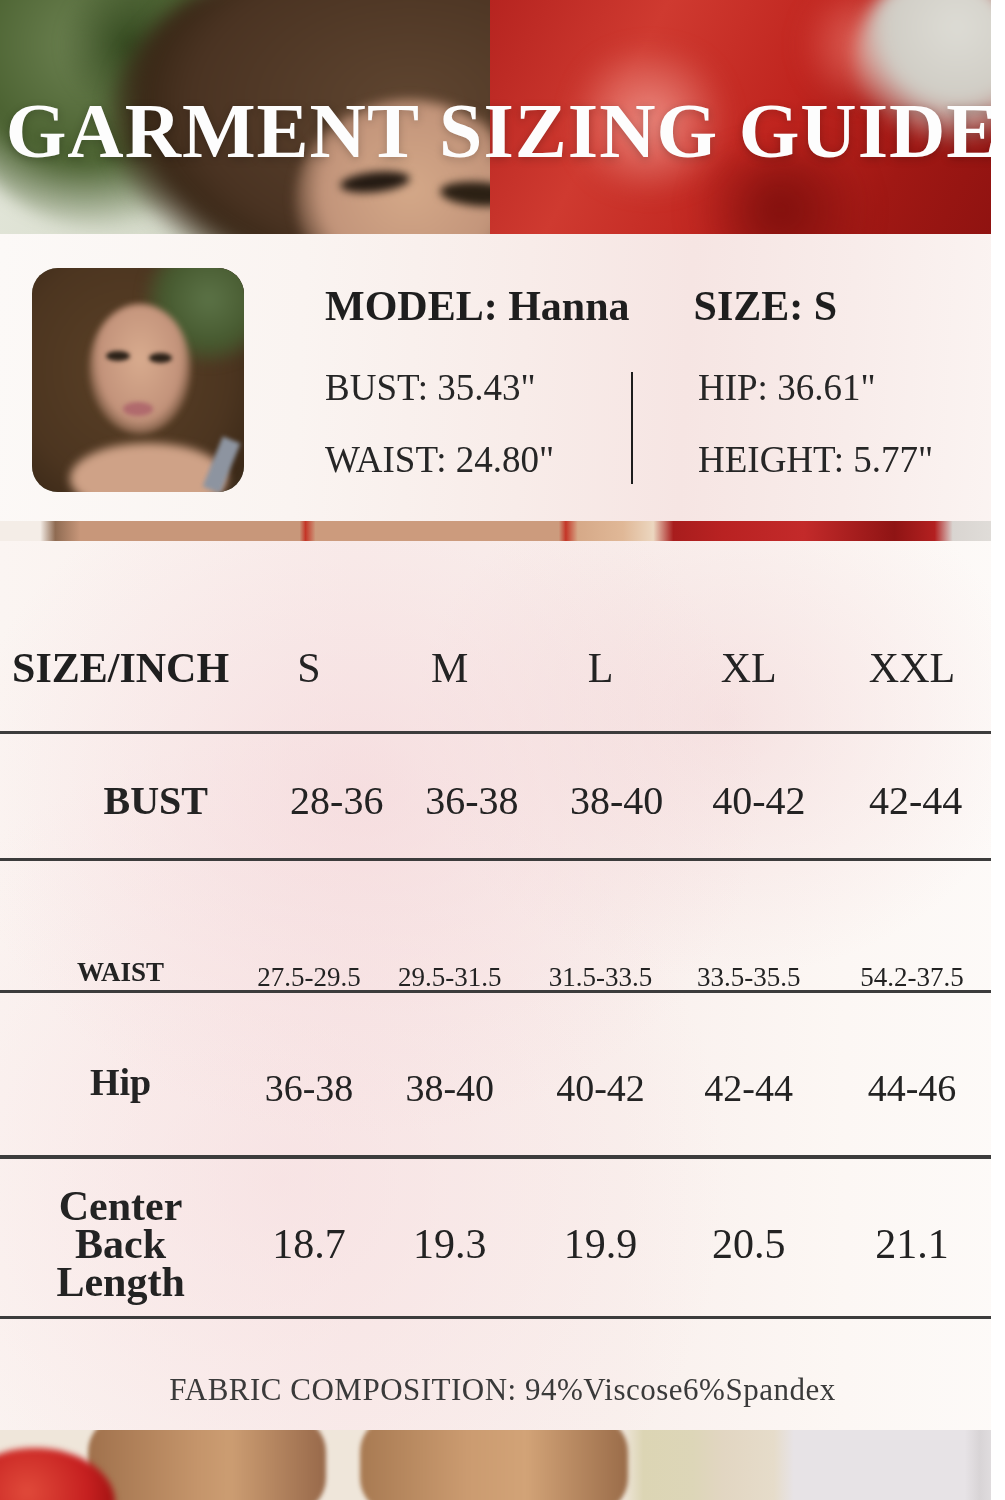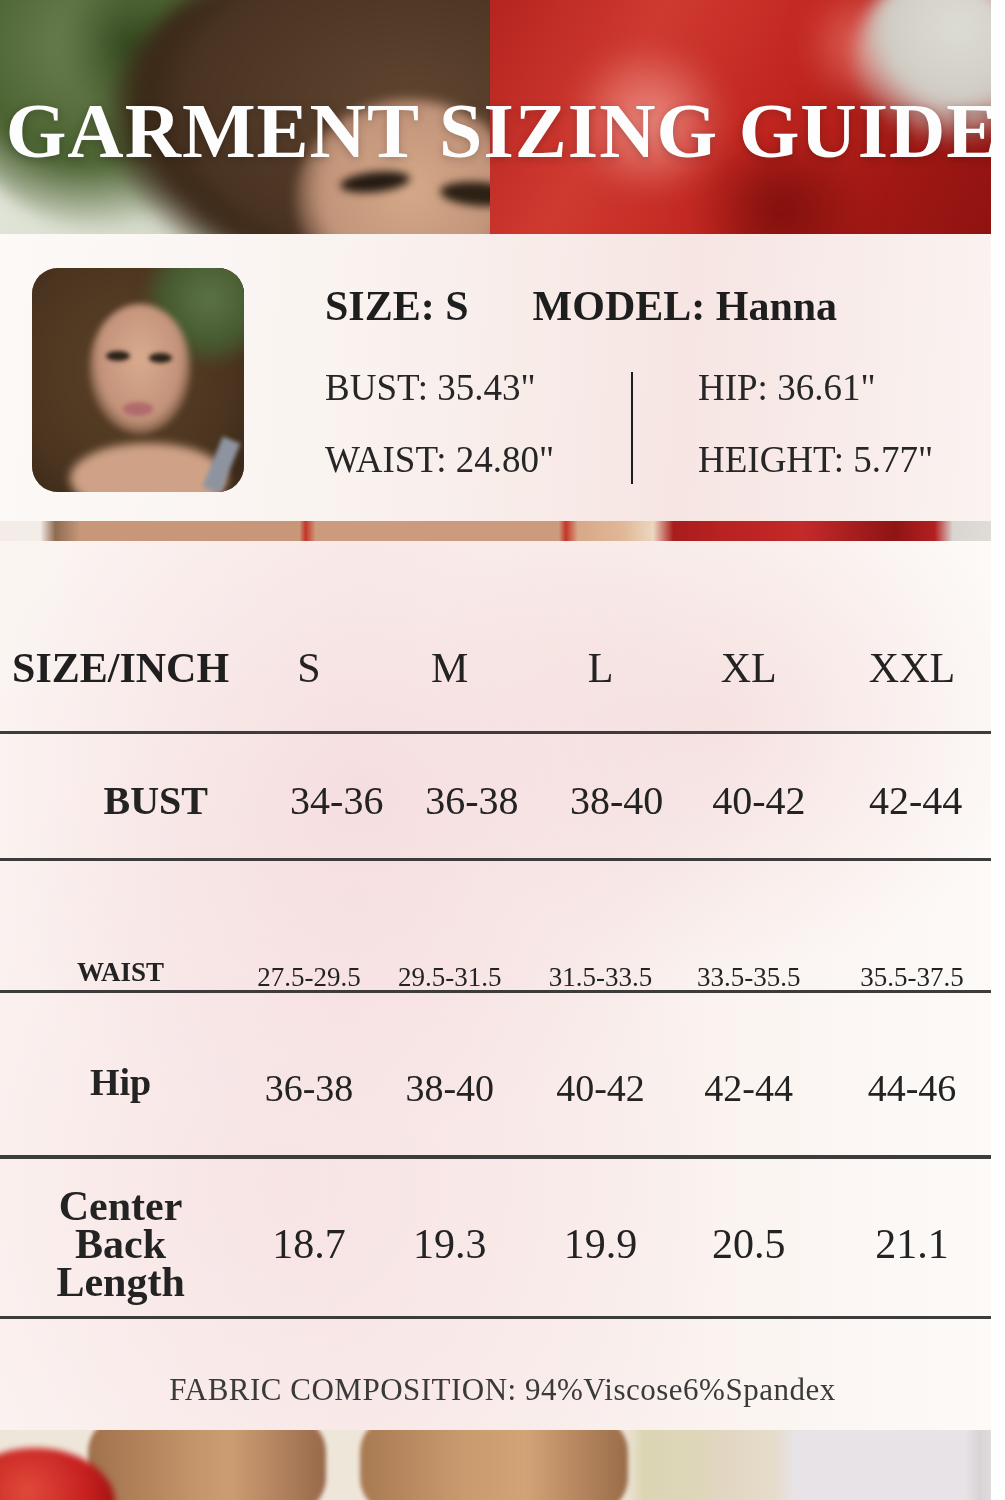--- a/index.html
+++ b/index.html
@@ -163,22 +163,22 @@
     <div class="abs t-leaves"></div>
     <div class="abs t-face"></div>
     <div class="abs t-eye-l"></div>
     <div class="abs t-eye-r"></div>
     <div class="abs t-lips"></div>
     <div class="abs t-chest"></div>
     <div class="abs t-strap"></div>
   </div>
 
   <div class="model-line">
+    <span>MODEL: Hanna</span>
     <span>SIZE: S</span>
-    <span>MODEL: Hanna</span>
   </div>
 
   <div class="meas-col meas-left">
     <div>BUST: 35.43"</div>
     <div>WAIST: 24.80"</div>
   </div>
   <div class="vdivider"></div>
   <div class="meas-col meas-right">
     <div>HIP: 36.61"</div>
     <div>HEIGHT: 5.77"</div>
@@ -190,36 +190,36 @@
     <div class="c c2">M</div>
     <div class="c c3">L</div>
     <div class="c c4">XL</div>
     <div class="c c5">XXL</div>
   </div>
 
   <div class="hline line1"></div>
 
   <div class="trow trow-bust">
     <div class="c c0">BUST</div>
-    <div class="c c1">34-36</div>
+    <div class="c c1">28-36</div>
     <div class="c c2">36-38</div>
     <div class="c c3">38-40</div>
     <div class="c c4">40-42</div>
     <div class="c c5">42-44</div>
   </div>
 
   <div class="hline line2"></div>
 
   <div class="trow trow-waist">
     <div class="c c0">WAIST</div>
     <div class="c c1">27.5-29.5</div>
     <div class="c c2">29.5-31.5</div>
     <div class="c c3">31.5-33.5</div>
     <div class="c c4">33.5-35.5</div>
-    <div class="c c5">35.5-37.5</div>
+    <div class="c c5">54.2-37.5</div>
   </div>
 
   <div class="hline line3"></div>
 
   <div class="trow trow-hip">
     <div class="c c0">Hip</div>
     <div class="c c1">36-38</div>
     <div class="c c2">38-40</div>
     <div class="c c3">40-42</div>
     <div class="c c4">42-44</div>

